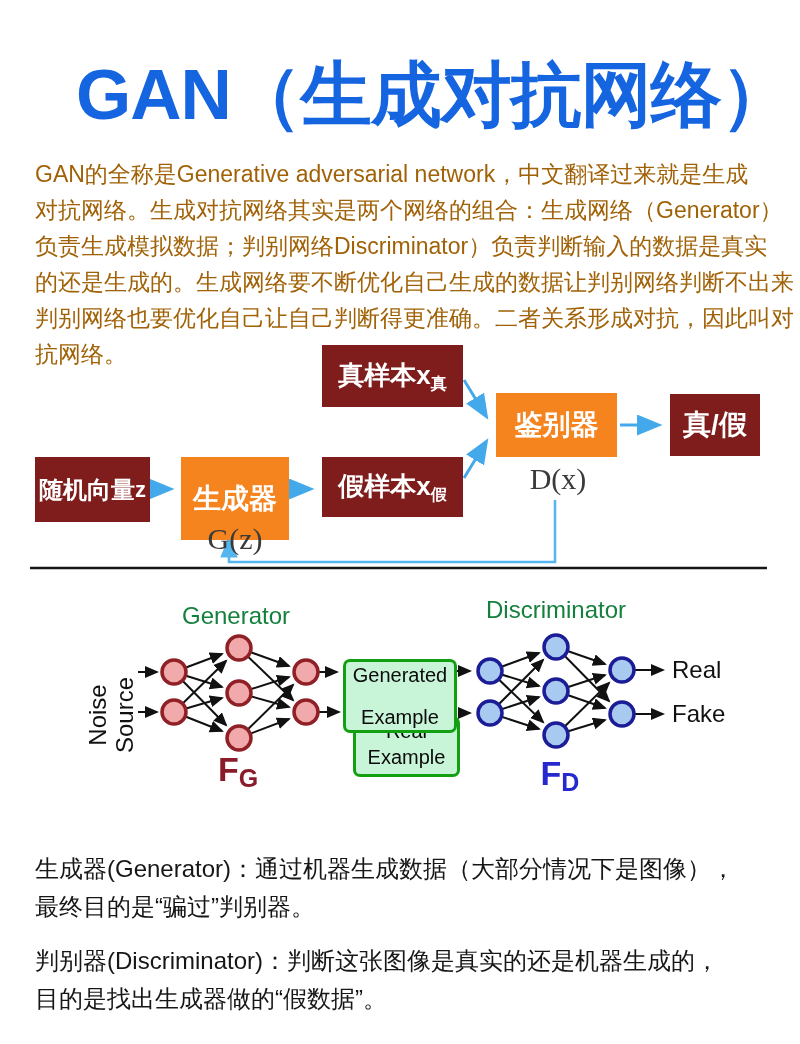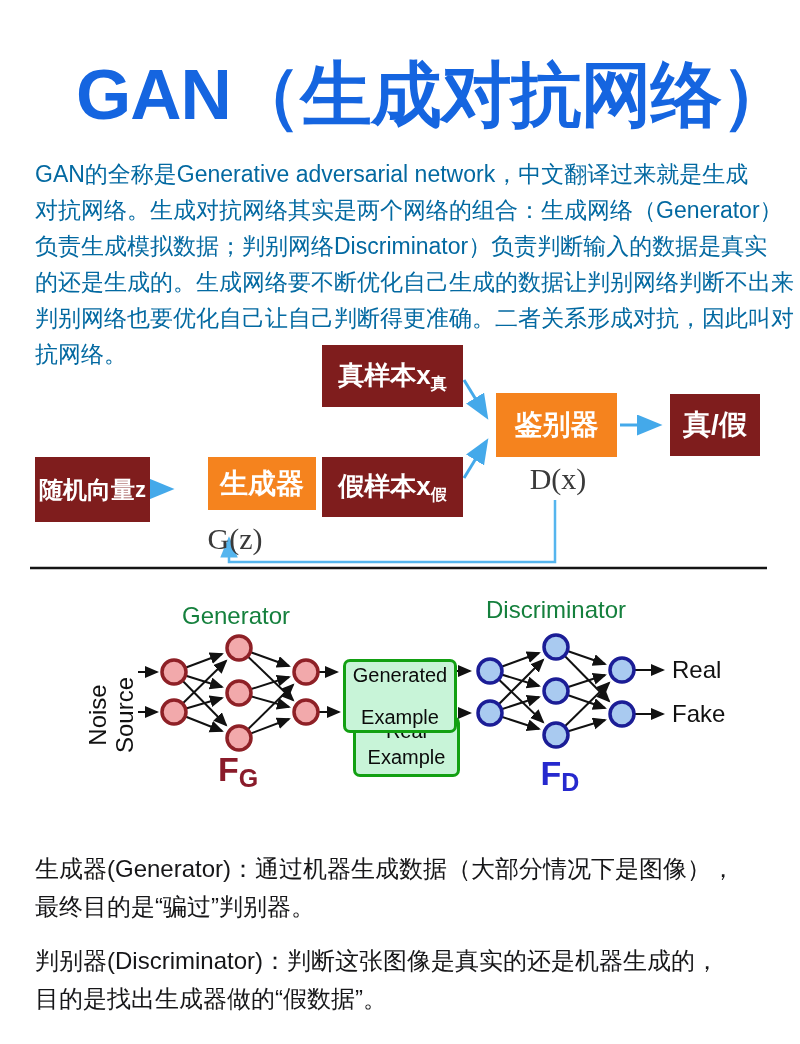--- a/index.html
+++ b/index.html
@@ -5,21 +5,21 @@
   html,body{margin:0;padding:0;background:#ffffff;}
   .page{position:relative;width:800px;height:1044px;background:#fff;overflow:hidden;
         font-family:"Liberation Sans",sans-serif;color:#1c1c1e;}
   .abs{position:absolute;}
 
   
   .title{left:36px;top:48px;width:760px;font-size:71px;font-weight:bold;color:#1565E0;
          letter-spacing:-1px;white-space:nowrap;margin-left:40px;}
 
   
-  .intro{left:35px;top:156px;width:760px;font-size:23px;line-height:36px;color:#0369a1;}
+  .intro{left:35px;top:156px;width:760px;font-size:23px;line-height:36px;color:#a16207;}
   .intro div{white-space:nowrap;}
 
   
   .fbox{display:flex;align-items:center;justify-content:center;color:#fff;font-weight:bold;
         text-align:center;}
   .blue{background:#7f1d1d;}
   .orange{background:#F5831E;}
   .sub{font-size:0.62em;vertical-align:-0.28em;}
   .mathlbl{font-family:"Liberation Serif",serif;font-size:30px;color:#3a3a3a;text-align:center;}
 
@@ -143,21 +143,21 @@
     <div>的还是生成的。生成网络要不断优化自己生成的数据让判别网络判断不出来，</div>
     <div>判别网络也要优化自己让自己判断得更准确。二者关系形成对抗，因此叫对</div>
     <div>抗网络。</div>
   </div>
 
   <div class="abs fbox blue" style="left:35px;top:457px;width:115px;height:65px;font-size:24px;line-height:28px;">
     <div>随机向量</div>
     <div style="font-size:22px;">z</div>
   </div>
 
-  <div class="abs fbox orange" style="left:181px;top:457px;width:108px;height:53px;font-size:28px;margin-left:27px;">
+  <div class="abs fbox orange" style="left:181px;top:457px;width:108px;height:83px;font-size:28px;">
     <span>生成器</span>
   </div>
 
   <div class="abs fbox blue" style="left:322px;top:345px;width:141px;height:62px;font-size:26px;">
     <span><span>真样本x</span><span class="sub">真</span></span>
   </div>
 
   <div class="abs fbox blue" style="left:322px;top:457px;width:141px;height:60px;font-size:26px;">
     <span><span>假样本x</span><span class="sub">假</span></span>
   </div>

